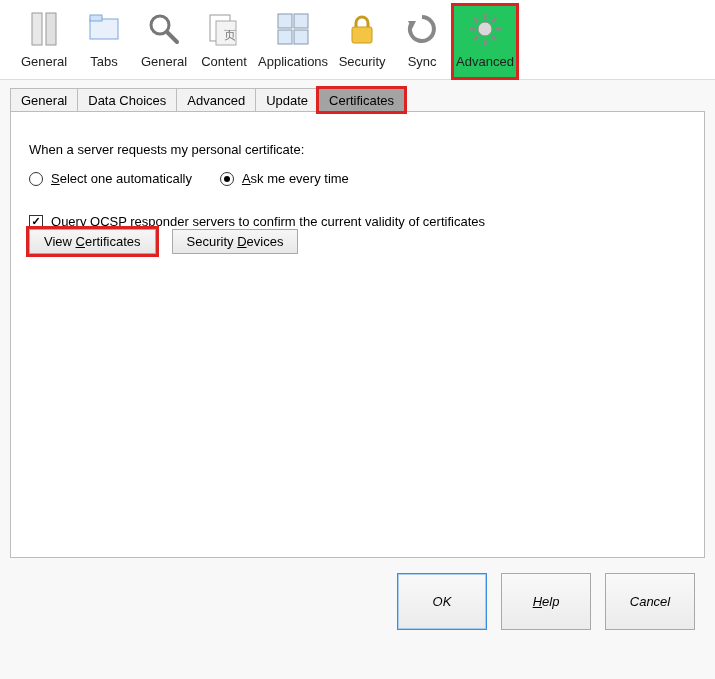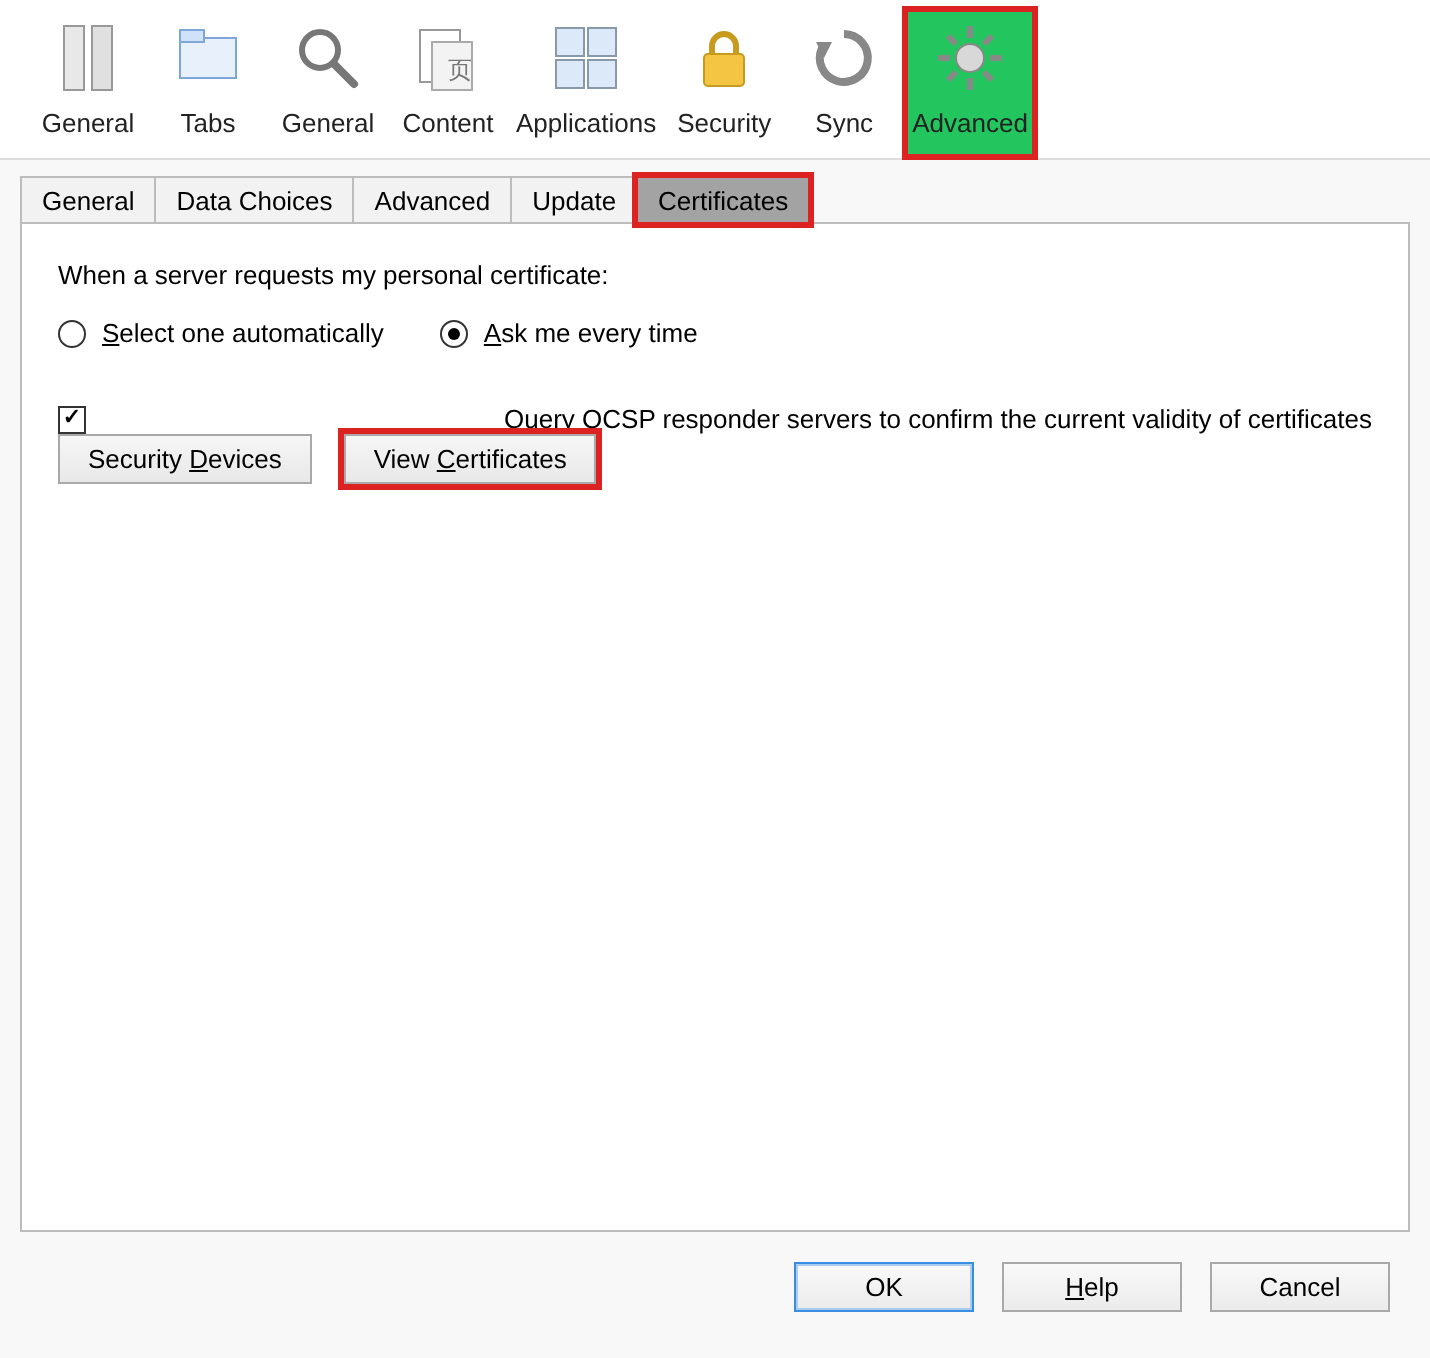--- a/index.html
+++ b/index.html
@@ -63,37 +63,36 @@
   }
   .subtab.highlight {
     outline: 3px solid #d22;
     outline-offset: -1px;
   }
   
   .panel {
     margin: 0 10px 0 10px;
     border: 1px solid #bcbcbc;
     background: #fff;
-    height: 505px;
-    padding: 18px 18px;
+    height: 447px;
+    padding: 30px 18px;
     position: relative;
     top: -1px;
   }
   .panel .prompt { margin-bottom: 14px; }
   .radio-row {
     display: flex;
     gap: 28px;
     align-items: center;
     margin-bottom: 28px;
   }
   .radio-opt, .check-opt {
     display: flex;
     align-items: center;
     gap: 8px;
-    justify-content: space-between;
   }
   .chk-row { }
   .win-radio {
     width: 14px; height: 14px; border: 1px solid #333; border-radius: 50%;
     display:inline-flex; align-items:center; justify-content:center;
     background:#fff;
   }
   .win-radio.checked::after {
     content:""; width:6px; height:6px; border-radius:50%; background:#000;
   }
@@ -120,26 +119,27 @@
   }
   
   .dialog-buttons {
     display:flex;
     justify-content:flex-end;
     gap:14px;
     padding: 14px 20px 0 0;
   }
   .dlgbtn {
     min-width: 90px;
-    padding: 4px 0;
+    padding: 20px 0;
     border:1px solid #a9a9a9;
     background:linear-gradient(#f9f9f9,#ebebeb);
     text-align:center;
     cursor:pointer;
     font-size:13px;
+    font-style:italic;
   }
   .dlgbtn.default {
     border:1px solid #3a8de0;
     box-shadow: inset 0 0 0 1px #a8cdf0;
   }
 </style>
 </head>
 <body>
 
 <div class="toolbar">
@@ -262,25 +262,25 @@
   </div>
 
   <div class="chk-row">
     <label class="check-opt">
       <span class="win-check checked"></span>
       <span><span></span><span class="mnemonic">Q</span><span>uery OCSP responder servers to confirm the current validity of certificates</span></span>
     </label>
   </div>
 
   <div class="btn-row">
+    <div class="winbtn highlight">
+      <span>View </span><span class="mnemonic">C</span><span>ertificates</span>
+    </div>
     <div class="winbtn">
       <span>Security </span><span class="mnemonic">D</span><span>evices</span>
-    </div>
-    <div class="winbtn highlight">
-      <span>View </span><span class="mnemonic">C</span><span>ertificates</span>
     </div>
   </div>
 </div>
 
 <div class="dialog-buttons">
   <div class="dlgbtn default">OK</div>
   <div class="dlgbtn">
     <span></span><span class="mnemonic">H</span><span>elp</span>
   </div>
   <div class="dlgbtn">Cancel</div>

